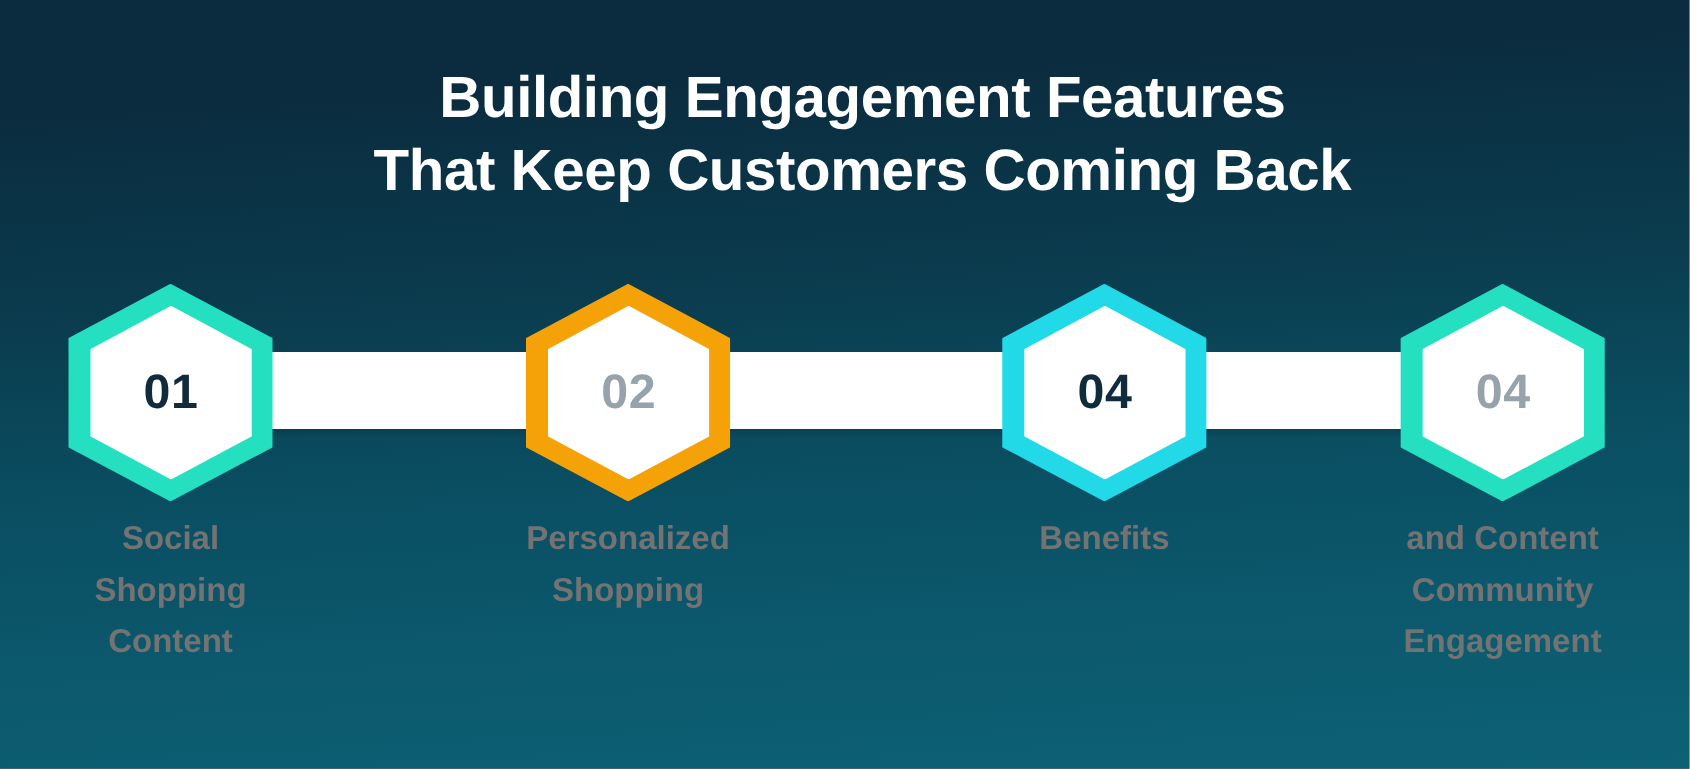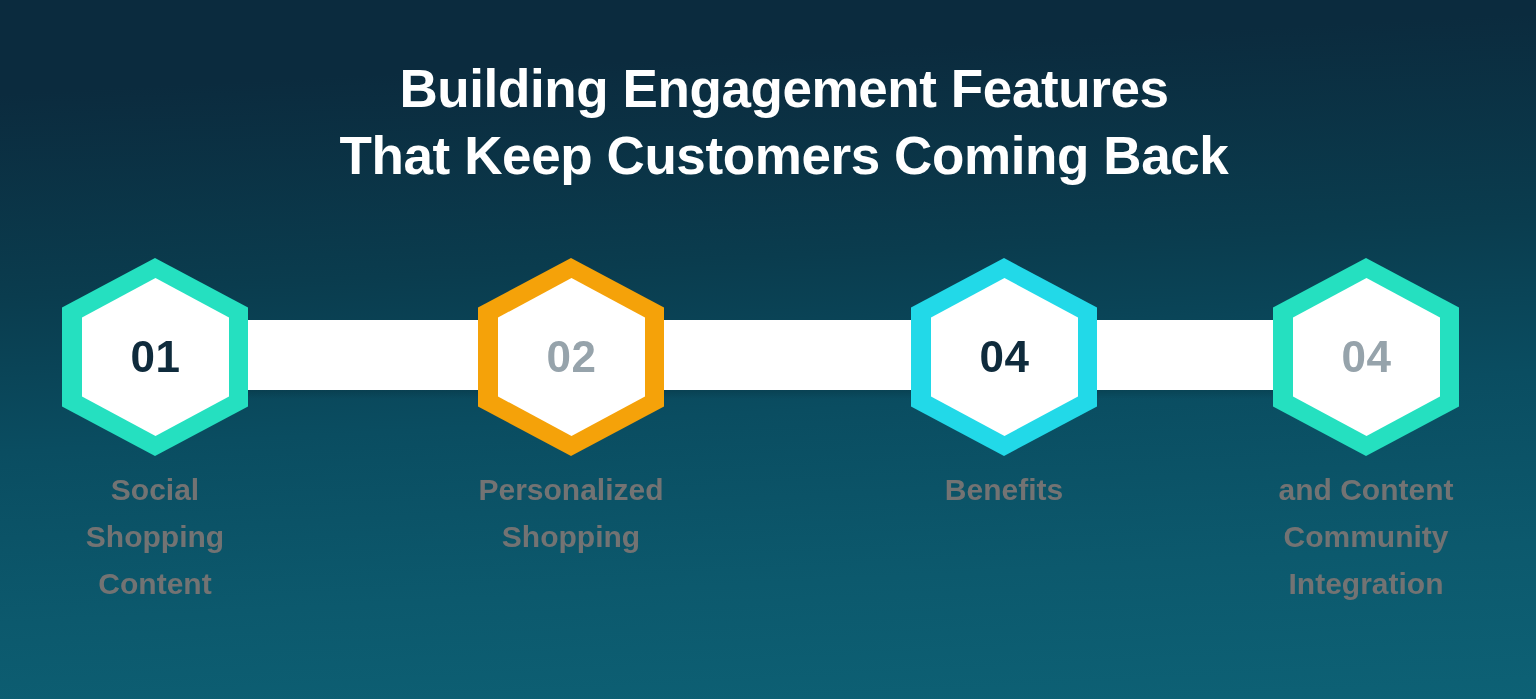--- a/index.html
+++ b/index.html
@@ -195,16 +195,16 @@
     <span class="cap-line">Shopping</span>
   </div>
 
   <div class="caption c3">
     <span class="cap-line">Benefits</span>
   </div>
 
   <div class="caption c4">
     <span class="cap-line">and Content</span>
     <span class="cap-line">Community</span>
-    <span class="cap-line">Integration</span>
+    <span class="cap-line">Engagement</span>
   </div>
 
 </div>
 
 </body></html>

